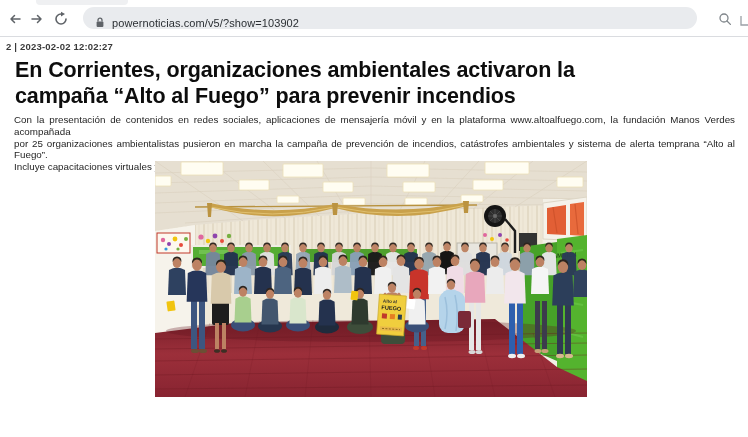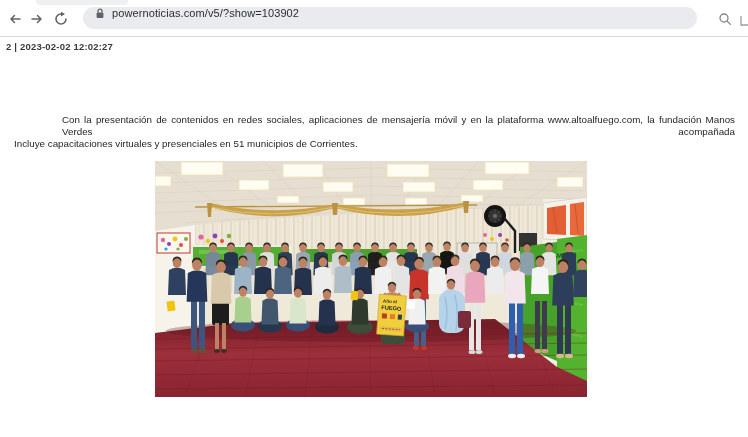--- a/index.html
+++ b/index.html
@@ -4,33 +4,33 @@
 <style>
   html,body{margin:0;padding:0;background:#fff;}
   #screen{position:relative;width:748px;height:437px;background:#fff;overflow:hidden;
           font-family:"Liberation Sans",sans-serif;}
   
   .toolbar{position:absolute;left:0;top:0;width:748px;height:36px;background:#fff;}
   .tab-remnant{position:absolute;left:36px;top:0;width:92px;height:5px;background:#eff0f2;border-radius:0 0 4px 4px;}
   .toolbar-divider{position:absolute;left:0;top:36px;width:748px;height:1px;background:#dadce0;}
   .navbtn{position:absolute;top:10px;width:18px;height:18px;display:flex;align-items:center;justify-content:center;}
   .urlbar{position:absolute;left:83px;top:7px;width:614px;height:22px;background:#e9ebee;border-radius:11px;
-          display:flex;align-items:flex-start;}
+          display:flex;align-items:flex-end;}
   .lock{margin-left:11px;flex:0 0 auto;display:flex;}
   .urltext{margin-left:6px;font-size:11px;color:#2b2f33;letter-spacing:.1px;white-space:nowrap;}
   .zoomicon{position:absolute;left:718px;top:12px;}
   .cropicon{position:absolute;left:740px;top:13px;}
   
   .meta{position:absolute;left:6px;top:41px;font-size:9.5px;font-weight:600;color:#3a3a3a;letter-spacing:.2px;}
   .headline{position:absolute;left:15px;top:57px;width:714px;font-size:21.5px;line-height:26px;
             font-weight:bold;color:#0d0d0d;letter-spacing:-.1px;}
   .headline span{display:block;}
   .body-text{position:absolute;left:14px;top:114px;width:721px;font-size:9.8px;line-height:11.8px;color:#1f1f1f;}
   .body-text span{display:block;}
-  .body-text span.just{text-align:justify;text-align-last:justify;margin-left:48px;}
+  .body-text span.just{text-align:justify;text-align-last:justify;}
   
   .photo{position:absolute;left:155px;top:161px;width:432px;height:236px;overflow:hidden;background:#efe9da;}
   .photo svg{display:block;}
 </style>
 </head>
 <body>
 
 <div id="screen">
 
   <div class="toolbar">
@@ -72,23 +72,28 @@
     <div class="cropicon">
       <svg width="10" height="12">
         <path d="M1 1 V10 H9" fill="none" stroke="#9aa0a6" stroke-width="1.3"></path>
       </svg>
     </div>
   </div>
   <div class="toolbar-divider"></div>
 
   <div class="meta">2 | 2023-02-02 12:02:27</div>
 
+  <h1 class="headline" style="margin:0;">
+    <span>En Corrientes, organizaciones ambientales activaron la</span>
+    <span>campaña “Alto al Fuego” para prevenir incendios</span>
+  </h1>
 
   <div class="body-text">
     <span class="just">Con la presentación de contenidos en redes sociales, aplicaciones de mensajería móvil y en la plataforma www.altoalfuego.com, la fundación Manos Verdes acompañada</span>
+    <span class="just">por 25 organizaciones ambientalistas pusieron en marcha la campaña de prevención de incendios, catástrofes ambientales y sistema de alerta temprana “Alto al Fuego”.</span>
     <span>Incluye capacitaciones virtuales y presenciales en 51 municipios de Corrientes.</span>
   </div>
 
   <div class="photo">
     <svg width="432" height="236" viewBox="0 0 432 236">
       <defs>
         <linearGradient id="floorg" x1="0" y1="0" x2="0" y2="1">
           <stop offset="0" stop-color="#771f29"></stop>
           <stop offset="0.45" stop-color="#9c2f3a"></stop>
           <stop offset="1" stop-color="#882431"></stop>

